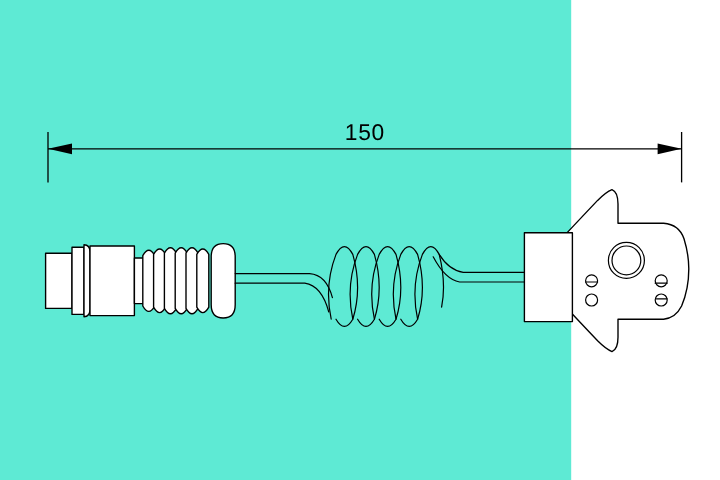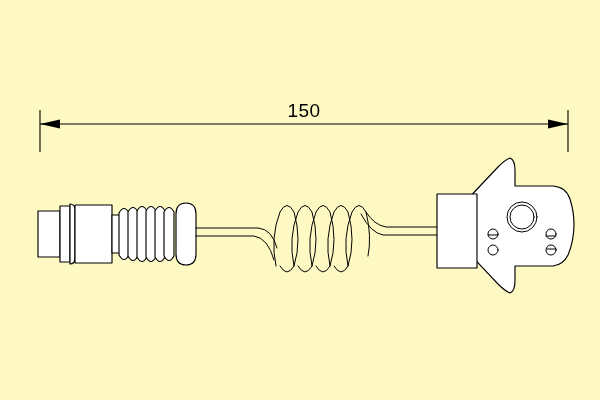--- a/index.html
+++ b/index.html
@@ -9,23 +9,23 @@
     background: #ffffff;
   }
   body {
     width: 600px;
     height: 400px;
     overflow: hidden;
     font-family: "Liberation Sans", sans-serif;
   }
   #drawing-canvas {
     position: relative;
-    width: 600px;
+    width: 476px;
     height: 400px;
-    background: #fef9c3;
+    background: #5eead4;
   }
   svg#part-drawing {
     display: block;
     width: 600px;
     height: 400px;
   }
   .outline {
     fill: none;
     stroke: #000000;
     stroke-width: 1.15;

